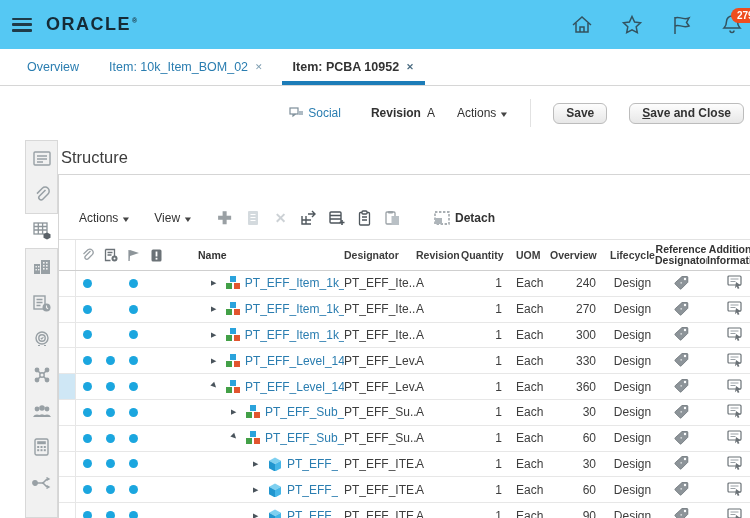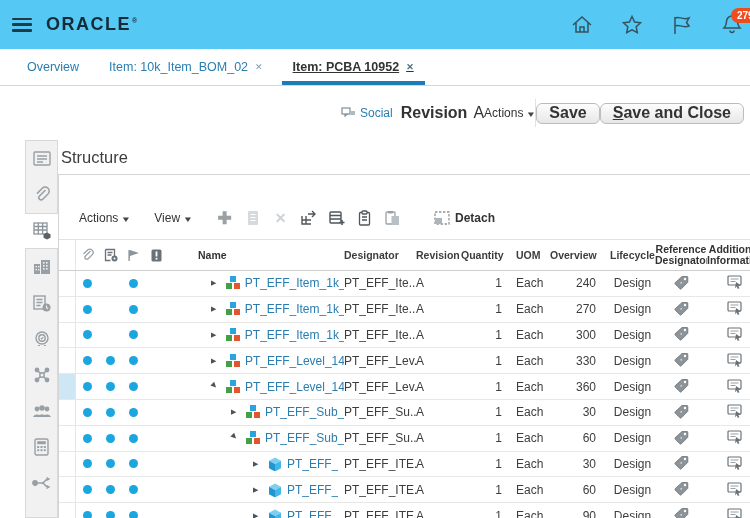--- a/index.html
+++ b/index.html
@@ -22,36 +22,36 @@
 
   .drag-handle { position:absolute; left:398px; top:50px; width:40px; height:5px;
     background:#c9ccd2; border:1px solid #b9bcc2; border-radius:2px; }
 
   
   .tabbar { position:absolute; left:0; top:49px; width:750px; height:37px; background:#fff;
     border-bottom:1px solid #d6d6d6; display:flex; align-items:stretch; padding-left:12px; }
   .tab { position:relative; display:flex; align-items:center; gap:7px; padding:0 15px;
     font-size:12.5px; color:#2a7db0; cursor:pointer; }
   .tab .x { font-size:9px; color:#7c9cb0; cursor:pointer; }
-  .tab.active { color:#333; font-weight:bold;text-decoration:underline; }
+  .tab.active { color:#333; font-weight:bold; }
   .tab.active .x { color:#4a6b80; }
   .tab.active::after { content:""; position:absolute; left:4px; right:4px; bottom:0; height:4px; background:#1c7cb8; }
 
   
   .pagehead { position:absolute; left:0; top:87px; width:750px; height:52px; background:#fff; }
   .page-title { position:absolute; left:20px; top:13px; font-size:19px; color:#3c3c3c; }
   .title-star { color:#c9c9c9; font-size:15px; margin-left:8px; }
-  .head-right { position:absolute; right:6px; top:0; height:52px; display:flex; align-items:center; gap:0; }
+  .head-right { position:absolute; right:6px; top:0; height:52px; display:flex; align-items:center; gap:22px; }
   .social { display:flex; align-items:center; gap:4px; font-size:12px; color:#2a7db0; cursor:pointer; }
-  .rev { font-size:16px; color:#333;padding-left:8px; }
+  .rev { font-size:12px; color:#333;padding-left:8px; }
   .rev b { margin-right:6px; }
   .menu-btn { font-size:12px; color:#333; cursor:pointer; }
   .caret { display:inline-block; font-size:8px; color:#444; margin-left:4px; transform:scaleX(1.3); }
   .vsep { width:1px; height:28px; background:#e2e2e2; }
-  .btn { height:21px; padding:0 12px; font-size:16px; font-weight:bold; color:#333;
+  .btn { height:21px; padding:0 12px; font-size:12px; font-weight:bold; color:#333;
     background:linear-gradient(#fdfdfd,#e7e7e7); border:1px solid #bcbcbc; border-radius:6px; cursor:pointer;
     font-family:"Liberation Sans", sans-serif; }
   .btn-sac::first-letter { text-decoration:underline; }
 
   
   .sidebar { position:absolute; left:25px; top:140px; width:33px; height:378px;
     background:#f1f1f1; border:1px solid #d8d8d8; }
   .snav { position:relative; width:100%; }
   .sitem { width:100%; height:36px; display:flex; align-items:center; justify-content:center; cursor:pointer; }
   .sitem svg { display:block; }

